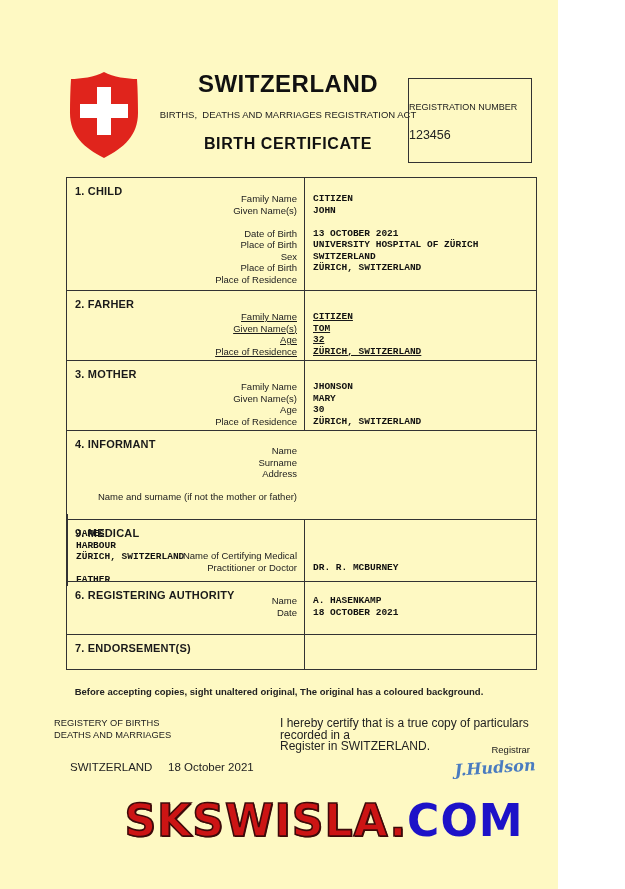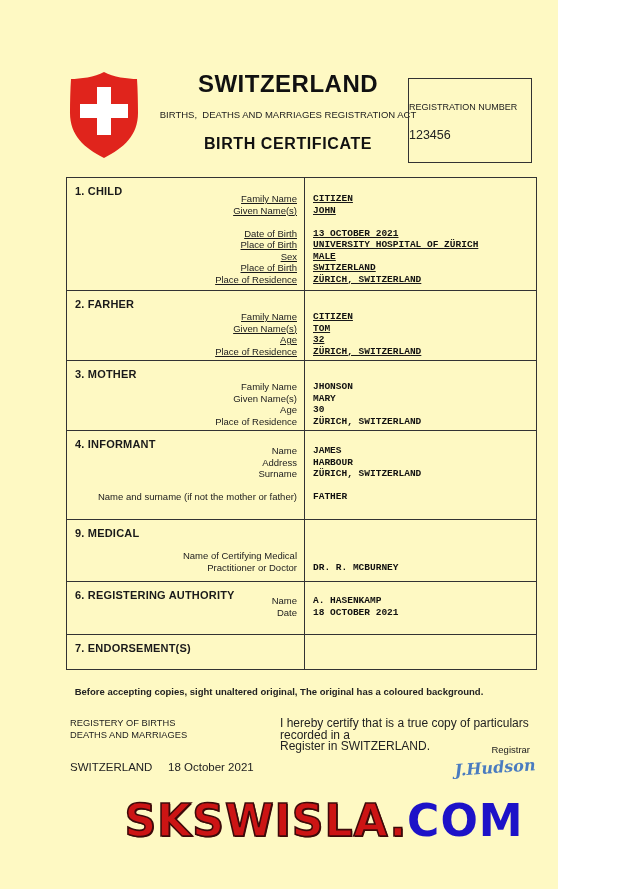--- a/index.html
+++ b/index.html
@@ -20,31 +20,31 @@
   
   .cert-table { position:absolute; left:66px; top:177px; width:471px; border:1px solid #333; }
   .row { position:relative; display:flex; border-top:1px solid #333; }
   .row:first-child { border-top:none; }
   .cell-l { position:relative; width:237px; }
   .cell-r { position:relative; flex:1; border-left:1px solid #333; }
   .sec-title { position:absolute; left:8px; top:7px; font-size:11px; font-weight:bold; letter-spacing:0.2px; white-space:nowrap; }
   .lstack, .vstack { display:block; }
   .lline { font-size:9.5px; line-height:11.5px; height:11.5px; text-align:right; padding-right:7px; color:#222; white-space:nowrap; }
   .vline { font-family:"Liberation Mono", monospace; font-weight:bold; font-size:9.5px; line-height:11.5px; height:11.5px; padding-left:8px; color:#111; white-space:nowrap; }
-  .r1 { height:112px;text-decoration:underline; } .r1 .lstack,.r1 .vstack { margin-top:15px; }
+  .r1 { height:112px; } .r1 .lstack,.r1 .vstack { margin-top:15px; }
   .r2 { height:70px;text-decoration:underline; }  .r2 .lstack,.r2 .vstack { margin-top:20px; }
   .r3 { height:70px; }  .r3 .lstack,.r3 .vstack { margin-top:20px; }
-  .r4 { height:89px; }  .r4 .lstack,.r4 .vstack { margin-top:14px; }
+  .r4 { height:89px;flex-direction:column; }  .r4 .lstack,.r4 .vstack { margin-top:14px; }
   .r5 { height:62px; }  .r5 .lstack,.r5 .vstack { margin-top:30px; }
   .r6 { height:53px; }  .r6 .lstack,.r6 .vstack { margin-top:13px; }
   .r7 { height:35px; }
 
   
   .notice { position:absolute; left:0; top:686px; width:100%; text-align:center; font-size:9.5px; font-weight:bold; color:#222; }
-  .registry { position:absolute; left:70px; top:718px; font-size:9.3px; line-height:11.5px; color:#222; }
+  .registry { position:absolute; left:54px; top:718px; font-size:9.3px; line-height:11.5px; color:#222; }
   .certify { position:absolute; left:280px; top:718px; width:250px; font-size:12px; line-height:11.5px; color:#222; }
   .registrar { position:absolute; left:288px; top:744px; width:242px; text-align:right; font-size:9.5px; color:#222; }
   .foot-country { position:absolute; left:70px; top:761px; font-size:11.5px; color:#222; }
   .foot-date { position:absolute; left:168px; top:761px; font-size:11.5px; color:#222; }
   .signature { position:absolute; left:440px; top:758px; width:110px; text-align:center; font-family:"DejaVu Serif", serif; font-style:italic; font-weight:bold; font-size:16px; color:#4a7cc0; transform:rotate(-4deg); }
 
   
   .watermark { position:absolute; left:0; top:795px; width:100%; text-align:center; padding-left:90px; font-family:"DejaVu Sans", sans-serif; font-weight:bold; font-size:44px; letter-spacing:1px; white-space:nowrap; }
   .wm-red  { color:#cc1414; -webkit-text-stroke:1.6px #3d0a0a; text-shadow:1px 1px 0 #3d0a0a; }
   .wm-blue { color:#1d12c8; }
@@ -87,21 +87,20 @@
           <div class="lline">Place of Residence</div>
         </div>
       </div>
       <div class="cell-r">
         <div class="vstack">
           <div class="vline">CITIZEN</div>
           <div class="vline">JOHN</div>
           <div class="vline"></div>
           <div class="vline">13 OCTOBER 2021</div>
           <div class="vline">UNIVERSITY HOSPITAL OF ZÜRICH</div>
-          <div class="vline">MALE</div>
           <div class="vline">SWITZERLAND</div>
           <div class="vline">ZÜRICH, SWITZERLAND</div>
         </div>
       </div>
     </div>
 
     <div class="row r2">
       <div class="cell-l">
         <div class="sec-title">2. FARHER</div>
         <div class="lstack">
@@ -139,22 +138,22 @@
           <div class="vline">ZÜRICH, SWITZERLAND</div>
         </div>
       </div>
     </div>
 
     <div class="row r4">
       <div class="cell-l">
         <div class="sec-title">4. INFORMANT</div>
         <div class="lstack">
           <div class="lline">Name</div>
+          <div class="lline">Surname</div>
           <div class="lline">Address</div>
-          <div class="lline">Surname</div>
           <div class="lline"></div>
           <div class="lline">Name and surname (if not the mother or father)</div>
           <div class="lline"></div>
         </div>
       </div>
       <div class="cell-r">
         <div class="vstack">
           <div class="vline">JAMES</div>
           <div class="vline">HARBOUR</div>
           <div class="vline">ZÜRICH, SWITZERLAND</div>

